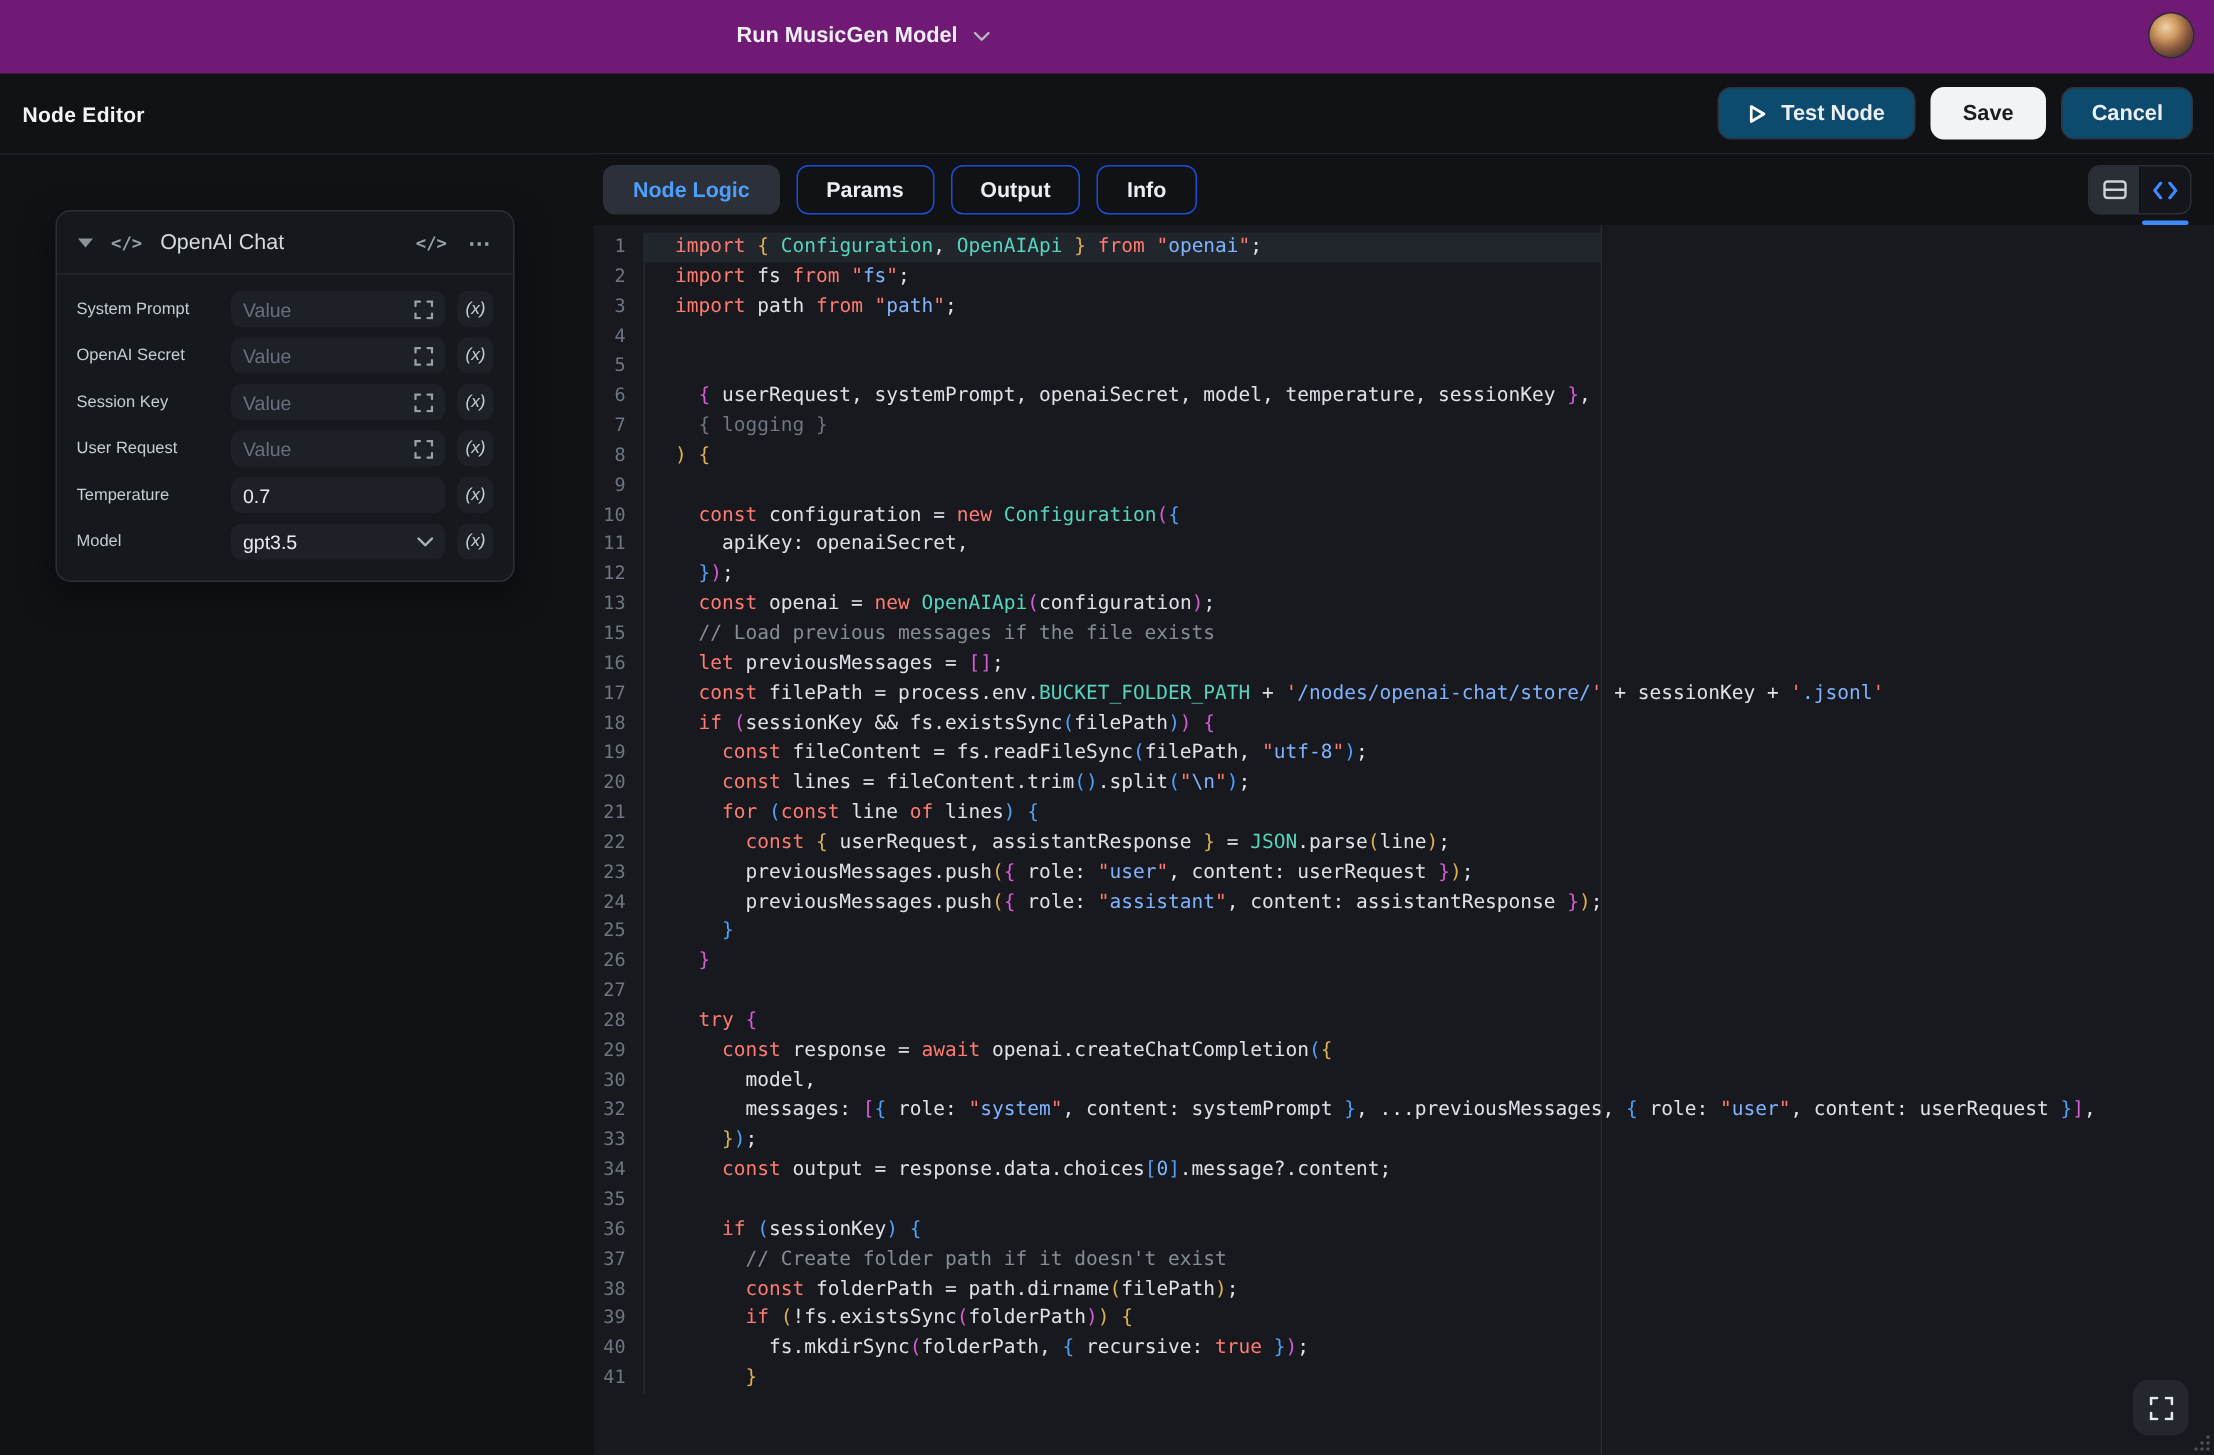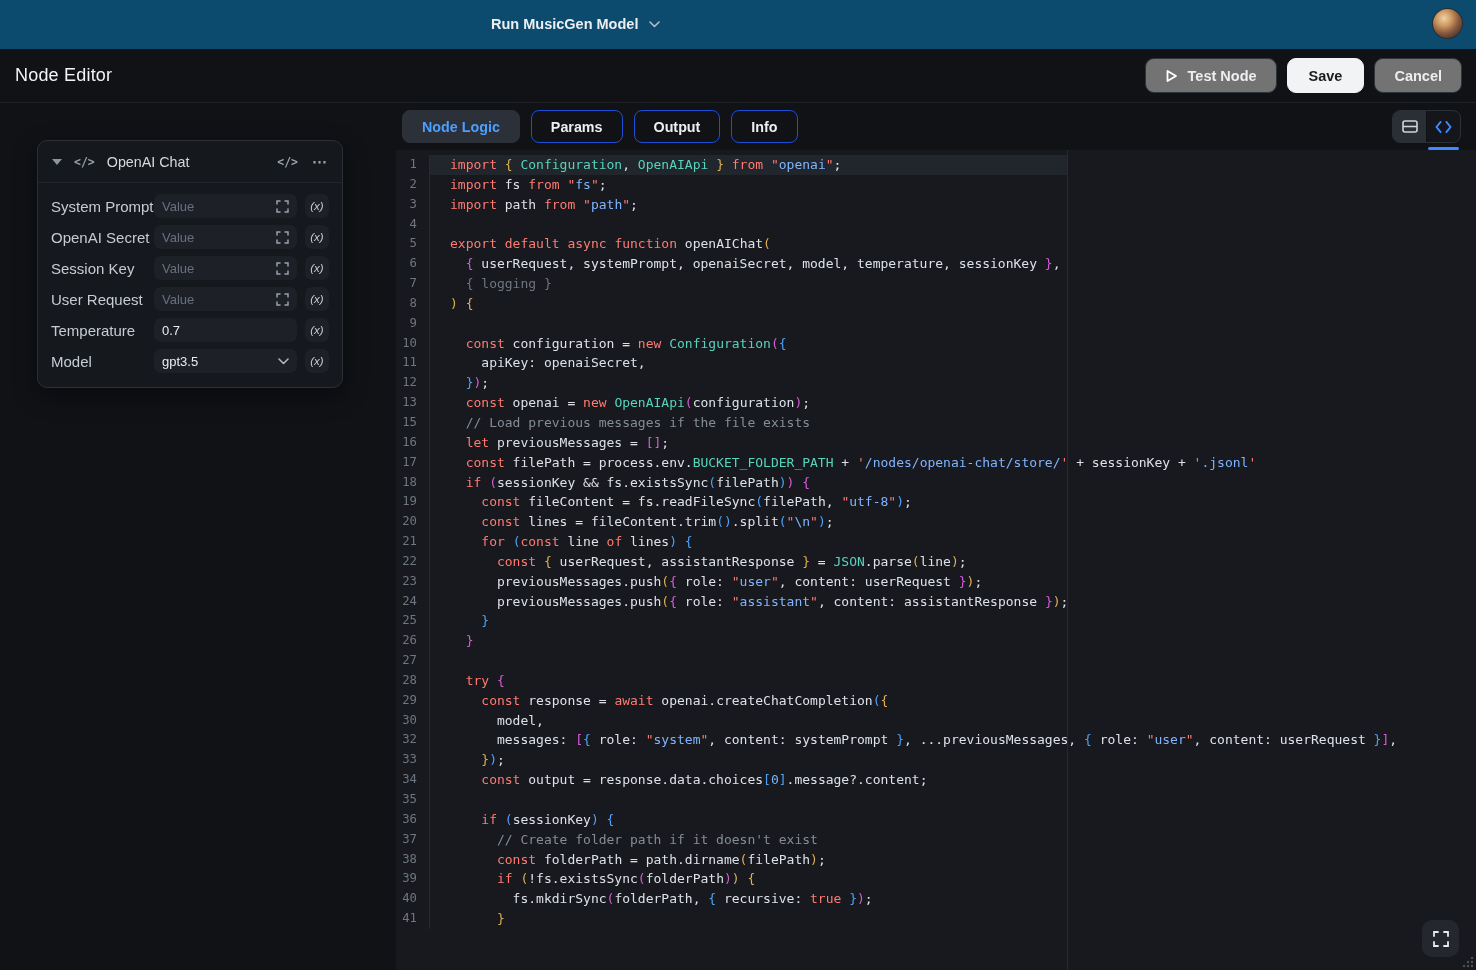--- a/index.html
+++ b/index.html
@@ -6,58 +6,58 @@
   html,body { width:1476px; height:970px; }
   body {
     position:relative; overflow:hidden;
     background:#101216; color:#e8eaee;
     font-family:"Liberation Sans", sans-serif;
   }
   svg { display:block; }
 
   
   .topbar { position:absolute; left:0; top:0; width:1476px; height:56px;
-    border-bottom:1px solid #1e2126; background:#0c4a6e; }
+    border-bottom:1px solid #1e2126; background:#701a75; }
   .workflow-switcher { position:absolute; left:491px; top:0; height:48px;
     display:flex; align-items:center; gap:11px; cursor:pointer; }
   .workflow-title { font-size:14.5px; font-weight:600; color:#eceef2; }
   .avatar { position:absolute; right:14px; top:9px; width:29px; height:29px; border-radius:50%;
     background:radial-gradient(circle at 38% 32%, #ecd3a8 0%, #d09a62 28%, #8a5a3e 55%, #46352c 82%, #2c241f 100%);
     box-shadow:0 0 0 1px #2a2d33; }
 
   
   .editor-header { position:absolute; left:0; top:49px; width:1476px; height:54px;
     border-bottom:1px solid #1e2126; display:flex; align-items:center;
     padding:0 14px 0 15px; background:#101216; }
-  .page-title { font-size:18px; font-weight:400; color:#f2f4f7; letter-spacing:.2px; }
+  .page-title { font-size:14px; font-weight:700; color:#f2f4f7; letter-spacing:.2px; }
   .header-actions { margin-left:auto; display:flex; align-items:center; gap:10px; }
   .btn { height:35px; border-radius:9px; font-family:inherit; font-size:14.5px; font-weight:600;
     display:flex; align-items:center; gap:10px; padding:0 19px; cursor:pointer; }
-  .btn-ghost { background:#737373; border:1px solid #2f333a; color:#eceef1; }
+  .btn-ghost { background:#0c4a6e; border:1px solid #2f333a; color:#eceef1; }
   .btn-light { background:#f2f3f5; border:1px solid #f2f3f5; color:#1a1c20; padding:0 21px; }
 
   
   .canvas { position:absolute; left:0; top:103px; width:396px; height:867px; }
   .node-card { position:absolute; left:37px; top:37px; width:306px;
     background:#15181d; border:1px solid #2c3036; border-radius:10px;
     box-shadow:0 8px 24px rgba(0,0,0,.45); }
   .node-card-header { height:42px; display:flex; align-items:center; gap:12px;
     padding:0 14px; border-bottom:1px solid #23262c; color:#9aa1a9; }
   .caret-down { width:0; height:0; border-left:5px solid transparent; border-right:5px solid transparent;
     border-top:6px solid #8d939b; cursor:pointer; }
   .code-glyph { font-family:"DejaVu Sans Mono", monospace; font-size:11.5px; font-weight:700; color:#9aa1a9; }
   .node-title { font-size:14.3px; font-weight:500; color:#d6dade; }
   .card-header-right { margin-left:auto; display:flex; align-items:center; gap:14px; }
   .ellipsis { font-size:15px; font-weight:700; color:#9aa1a9; letter-spacing:1px; cursor:pointer; }
   .card-header-right .code-glyph { cursor:pointer; }
 
   .fields { padding:11px 13px 14px 13px; }
   .field-row { display:flex; align-items:center; margin-bottom:7px; height:24px; }
   .field-row:last-child { margin-bottom:0; }
-  .field-label { flex:1; font-size:15px; color:#c7ccd3; white-space:nowrap; overflow:hidden; }
+  .field-label { flex:1; font-size:11px; color:#c7ccd3; white-space:nowrap; overflow:hidden; }
   .field-input { width:143px; height:24px; background:#1d2127; border-radius:7px;
     display:flex; align-items:center; padding:0 8px; cursor:text; }
   .field-value { flex:1; font-size:13px; white-space:nowrap; overflow:hidden; }
   .field-value.placeholder { color:#68707e; }
   .field-value.has-value { color:#e8ebef; }
   .expand { cursor:pointer; margin-left:6px; }
   .chev { margin-left:6px; }
   .fx-btn { width:24px; height:24px; margin-left:8px; border-radius:7px; background:#1d2127; border:none;
     color:#c9ced6; font-family:"Liberation Sans", sans-serif; font-style:italic; font-size:11.5px; cursor:pointer; }
 
@@ -268,21 +268,21 @@
 </div>
 
 <div class="editor">
   <div class="hl-line" id="hl-line" style="top: 5px;"></div>
   <div class="ruler"></div>
   <div class="code-wrap" id="code-lines">
       <div class="code-line"><span class="ln">1</span><span class="lc"><span class="tk-kw">import</span> <span class="tk-b1">{</span> <span class="tk-typ">Configuration</span>, <span class="tk-typ">OpenAIApi</span> <span class="tk-b1">}</span> <span class="tk-kw">from</span> <span class="tk-q">"</span><span class="tk-str">openai</span><span class="tk-q">"</span>;</span></div>
       <div class="code-line"><span class="ln">2</span><span class="lc"><span class="tk-kw">import</span> fs <span class="tk-kw">from</span> <span class="tk-q">"</span><span class="tk-str">fs</span><span class="tk-q">"</span>;</span></div>
       <div class="code-line"><span class="ln">3</span><span class="lc"><span class="tk-kw">import</span> path <span class="tk-kw">from</span> <span class="tk-q">"</span><span class="tk-str">path</span><span class="tk-q">"</span>;</span></div>
       <div class="code-line"><span class="ln">4</span><span class="lc"></span></div>
-      <div class="code-line"><span class="ln">5</span><span class="lc"><span class="tk-kw">export</span> <span class="tk-kw">default</span> <span class="tk-kw">async</span> <span class="tk-kw">function</span> openAIChat<span class="tk-b1">(</span></span></div>
+      <div class="code-line"><span class="ln">5</span></div>
       <div class="code-line"><span class="ln">6</span><span class="lc">  <span class="tk-b2">{</span> userRequest, systemPrompt, openaiSecret, model, temperature, sessionKey <span class="tk-b2">}</span>,</span></div>
       <div class="code-line"><span class="ln">7</span><span class="lc"><span class="tk-dim">  { logging }</span></span></div>
       <div class="code-line"><span class="ln">8</span><span class="lc"><span class="tk-b1">)</span> <span class="tk-b1">{</span></span></div>
       <div class="code-line"><span class="ln">9</span><span class="lc"></span></div>
       <div class="code-line"><span class="ln">10</span><span class="lc">  <span class="tk-kw">const</span> configuration = <span class="tk-kw">new</span> <span class="tk-typ">Configuration</span><span class="tk-b2">(</span><span class="tk-b0">{</span></span></div>
       <div class="code-line"><span class="ln">11</span><span class="lc">    apiKey: openaiSecret,</span></div>
       <div class="code-line"><span class="ln">12</span><span class="lc">  <span class="tk-b0">}</span><span class="tk-b2">)</span>;</span></div>
       <div class="code-line"><span class="ln">13</span><span class="lc">  <span class="tk-kw">const</span> openai = <span class="tk-kw">new</span> <span class="tk-typ">OpenAIApi</span><span class="tk-b2">(</span>configuration<span class="tk-b2">)</span>;</span></div>
       <div class="code-line"><span class="ln">15</span><span class="lc">  <span class="tk-com">// Load previous messages if the file exists</span></span></div>
       <div class="code-line"><span class="ln">16</span><span class="lc">  <span class="tk-kw">let</span> previousMessages = <span class="tk-b2">[</span><span class="tk-b2">]</span>;</span></div>

